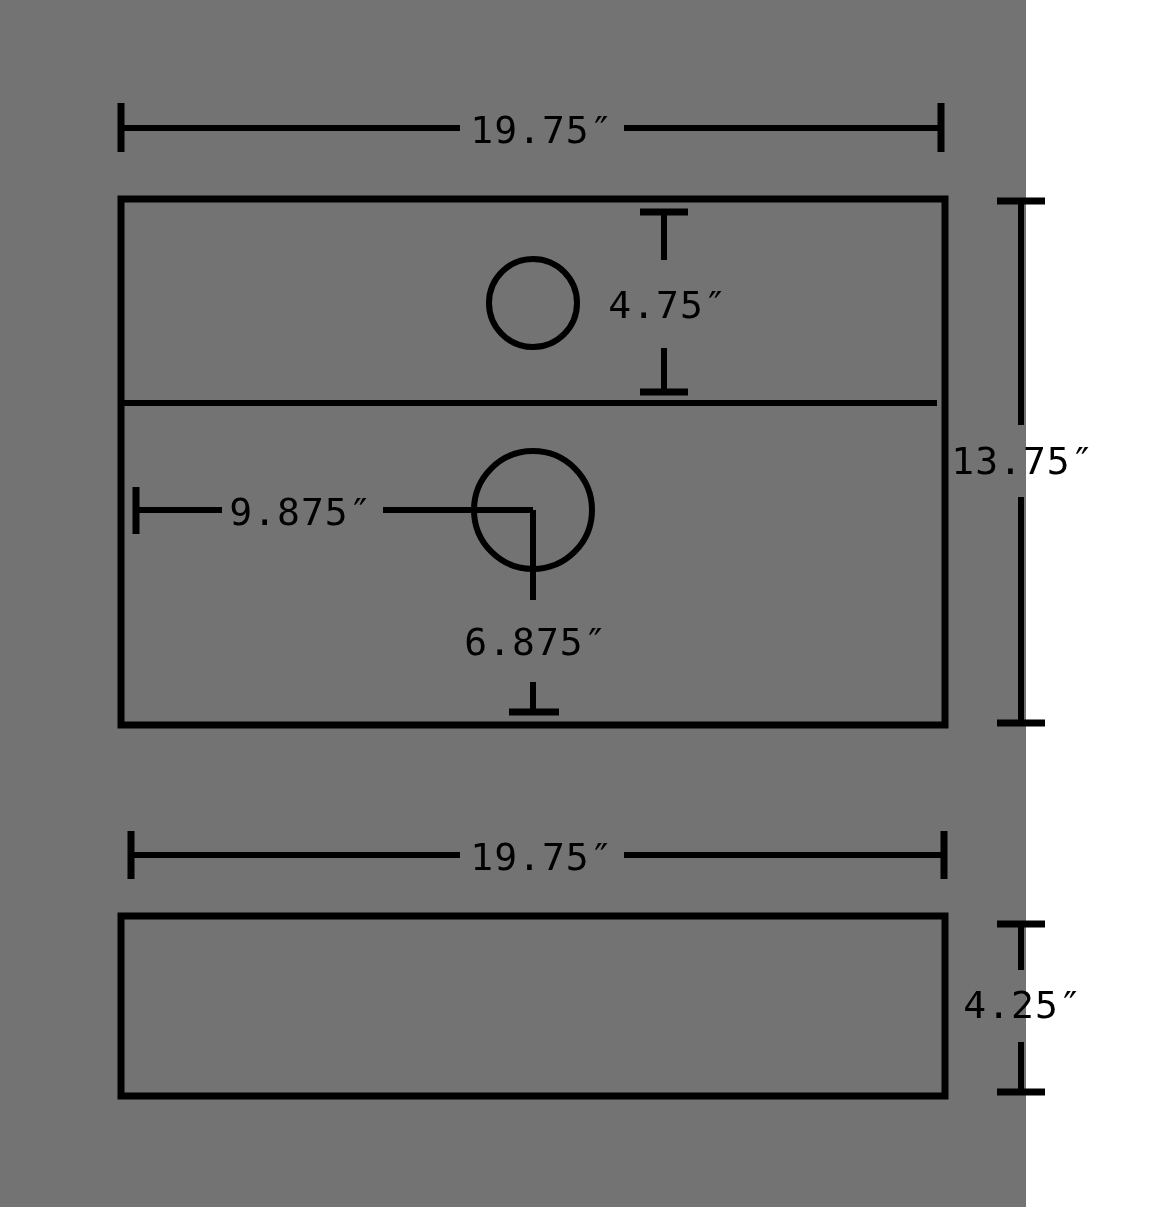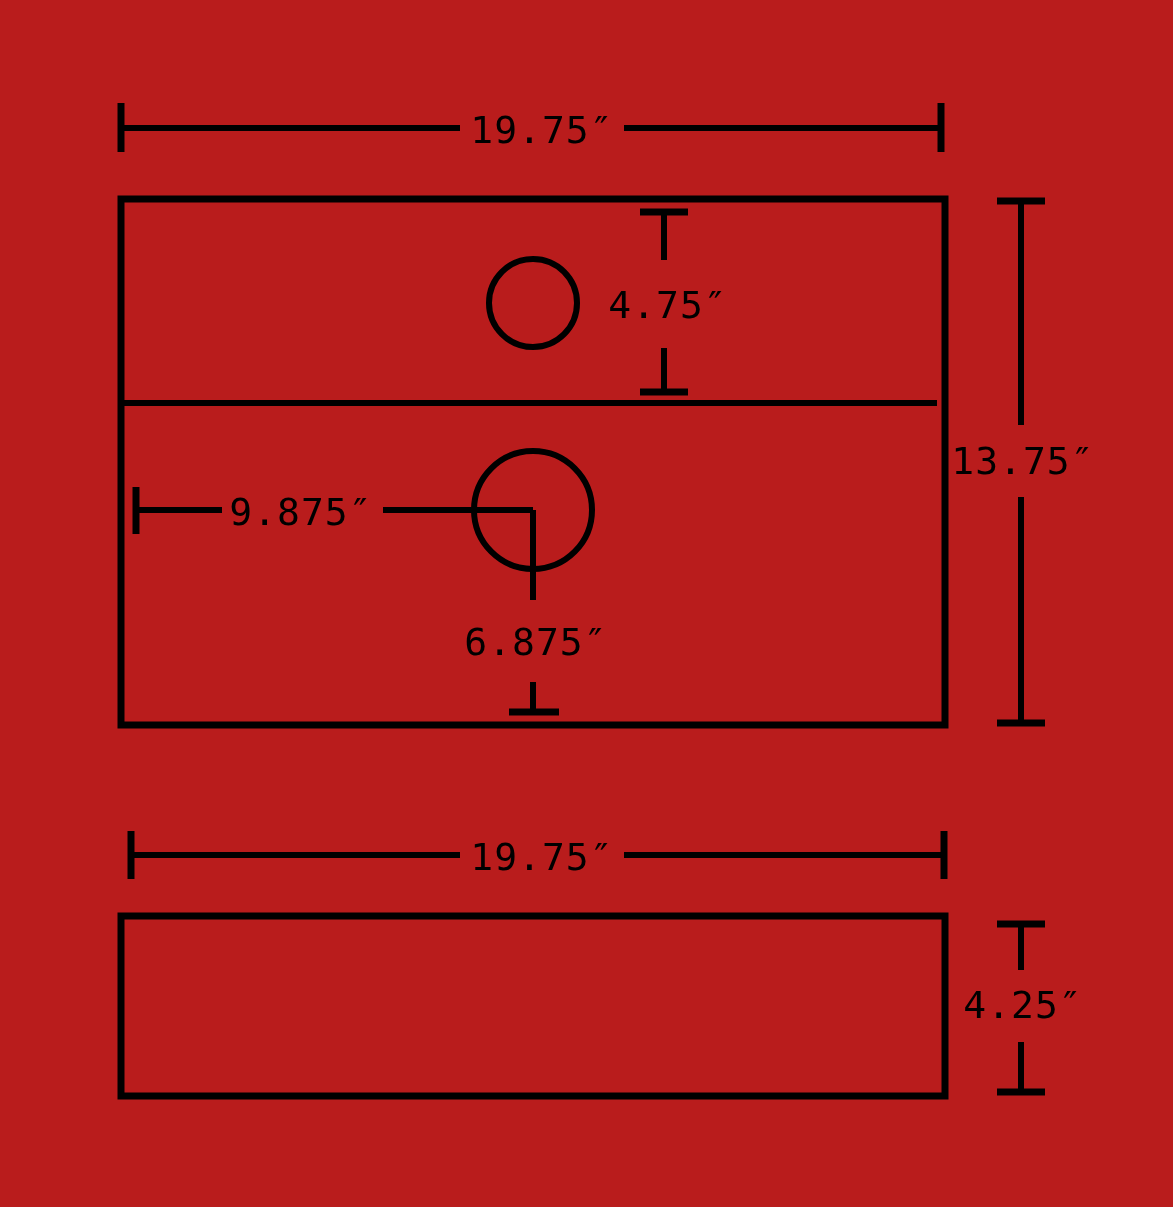--- a/index.html
+++ b/index.html
@@ -1,23 +1,23 @@
 <!DOCTYPE html>
 <html><head>
 <meta charset="utf-8">
 <style>
   html, body {
     margin: 0;
     padding: 0;
     background: #ffffff;
   }
   .page {
-    width: 1173px;
+    width: 1026px;
     height: 1207px;
-    background: #b91c1c;
+    background: #737373;
     position: relative;
     font-family: "DejaVu Sans Mono", "Liberation Mono", monospace;
     text-decoration: underline;
   }
   svg {
     display: block;
   }
   .dim-text {
     font-family: "DejaVu Sans Mono", "Liberation Mono", monospace;
     font-size: 38px;

